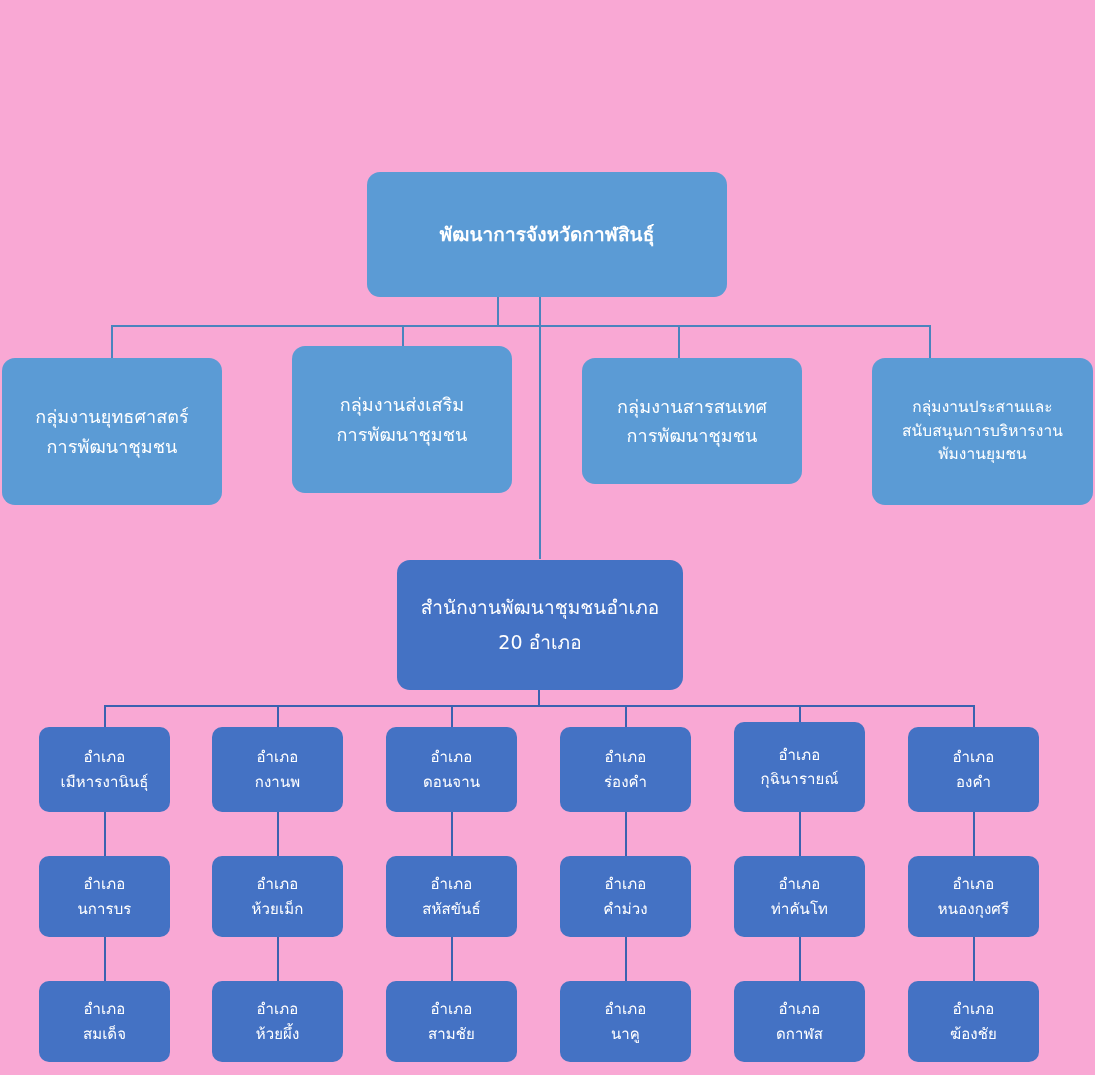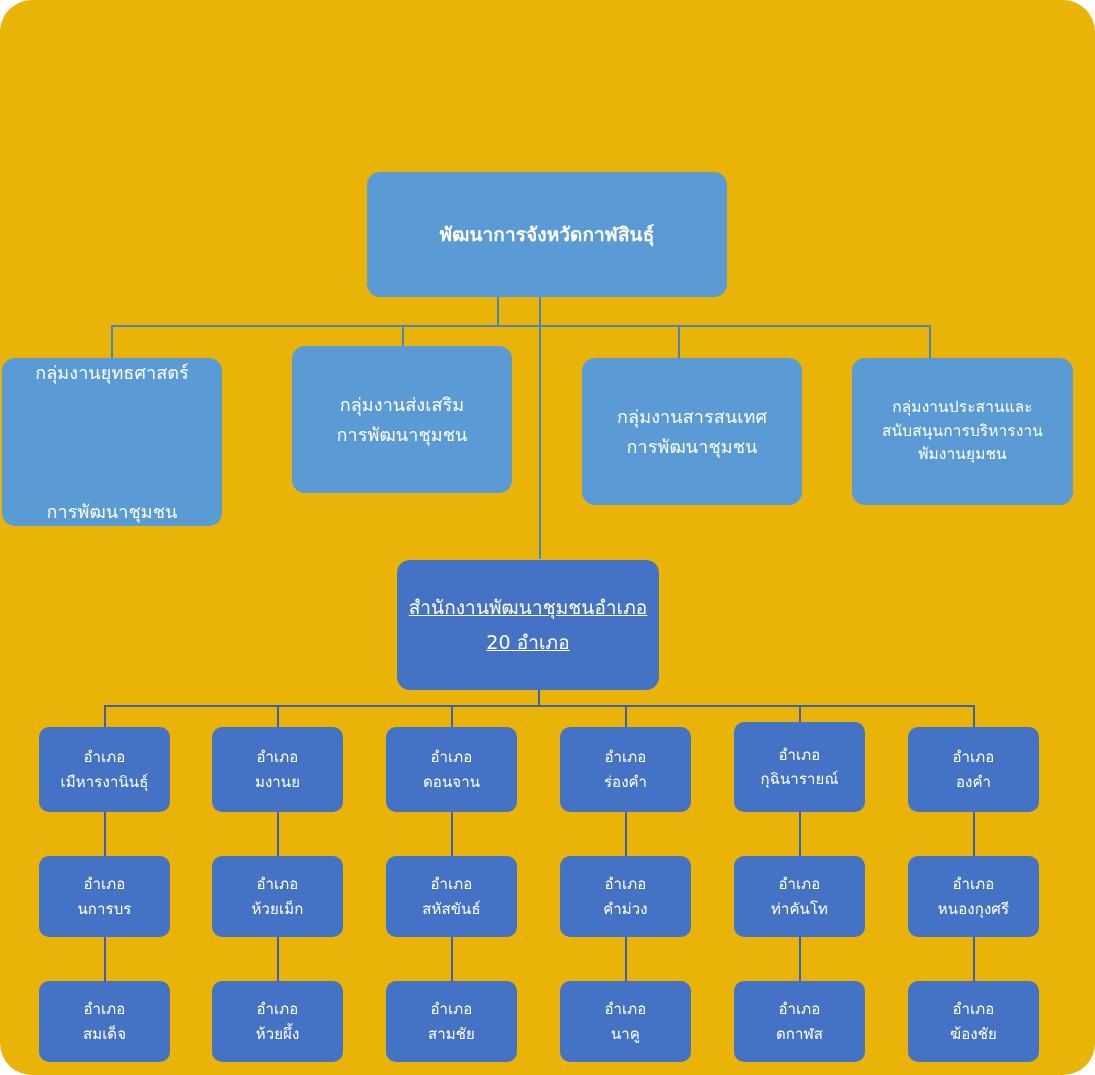--- a/index.html
+++ b/index.html
@@ -11,22 +11,21 @@
   body {
     width: 1095px;
     height: 1075px;
     font-family: "DejaVu Sans", "Liberation Sans", sans-serif;
     overflow: hidden;
   }
   #chart {
     position: relative;
     width: 1095px;
     height: 1075px;
-    background: #eab308;
-    border-radius: 32px;
+    background: #f9a8d4;
   }
   .node {
     position: absolute;
     box-sizing: border-box;
     display: flex;
     flex-direction: column;
     align-items: center;
     justify-content: center;
     text-align: center;
     color: #ffffff;
@@ -110,53 +109,53 @@
   <div class="ln-v c-dark" style="left:277px; top:937px; height:44px;"></div>
   <div class="ln-v c-dark" style="left:451px; top:937px; height:44px;"></div>
   <div class="ln-v c-dark" style="left:625px; top:937px; height:44px;"></div>
   <div class="ln-v c-dark" style="left:799px; top:937px; height:44px;"></div>
   <div class="ln-v c-dark" style="left:973px; top:937px; height:44px;"></div>
 
   <div class="node n-head" style="left:367px; top:172px; width:360px; height:125px;">
     <span class="ln">พัฒนาการจังหวัดกาฬสินธุ์</span>
   </div>
 
-  <div class="node n-group" style="left:2px; top:358px; width:220px; height:168px;justify-content:space-between;">
+  <div class="node n-group" style="left:2px; top:358px; width:220px; height:147px;">
     <span class="ln">กลุ่มงานยุทธศาสตร์</span>
     <span class="ln">การพัฒนาชุมชน</span>
   </div>
 
   <div class="node n-group" style="left:292px; top:346px; width:220px; height:147px;align-items:center;">
     <span class="ln">กลุ่มงานส่งเสริม</span>
     <span class="ln">การพัฒนาชุมชน</span>
   </div>
 
-  <div class="node n-group" style="left:582px; top:358px; width:220px; height:147px;">
+  <div class="node n-group" style="left:582px; top:358px; width:220px; height:126px;">
     <span class="ln">กลุ่มงานสารสนเทศ</span>
     <span class="ln">การพัฒนาชุมชน</span>
   </div>
 
-  <div class="node n-group small" style="left:852px; top:358px; width:221px; height:147px;">
+  <div class="node n-group small" style="left:872px; top:358px; width:221px; height:147px;">
     <span class="ln">กลุ่มงานประสานและ</span>
     <span class="ln">สนับสนุนการบริหารงาน</span>
     <span class="ln">พัมงานยุมชน</span>
   </div>
 
-  <div class="node n-office" style="left:397px; top:560px; width:262px; height:130px;text-decoration:underline;">
+  <div class="node n-office" style="left:397px; top:560px; width:286px; height:130px;">
     <span class="ln">สำนักงานพัฒนาชุมชนอำเภอ</span>
     <span class="ln">20 อำเภอ</span>
   </div>
 
   <div class="node n-district" style="left:39px; top:727px; width:131px; height:85px;">
     <span class="ln">อำเภอ</span>
     <span class="ln">เมืหารงานินธุ์</span>
   </div>
   <div class="node n-district" style="left:212px; top:727px; width:131px; height:85px;">
     <span class="ln">อำเภอ</span>
-    <span class="ln">มงานย</span>
+    <span class="ln">กงานพ</span>
   </div>
   <div class="node n-district" style="left:386px; top:727px; width:131px; height:85px;">
     <span class="ln">อำเภอ</span>
     <span class="ln">ดอนจาน</span>
   </div>
   <div class="node n-district" style="left:560px; top:727px; width:131px; height:85px;">
     <span class="ln">อำเภอ</span>
     <span class="ln">ร่องคำ</span>
   </div>
   <div class="node n-district" style="left:734px; top:722px; width:131px; height:90px;">

